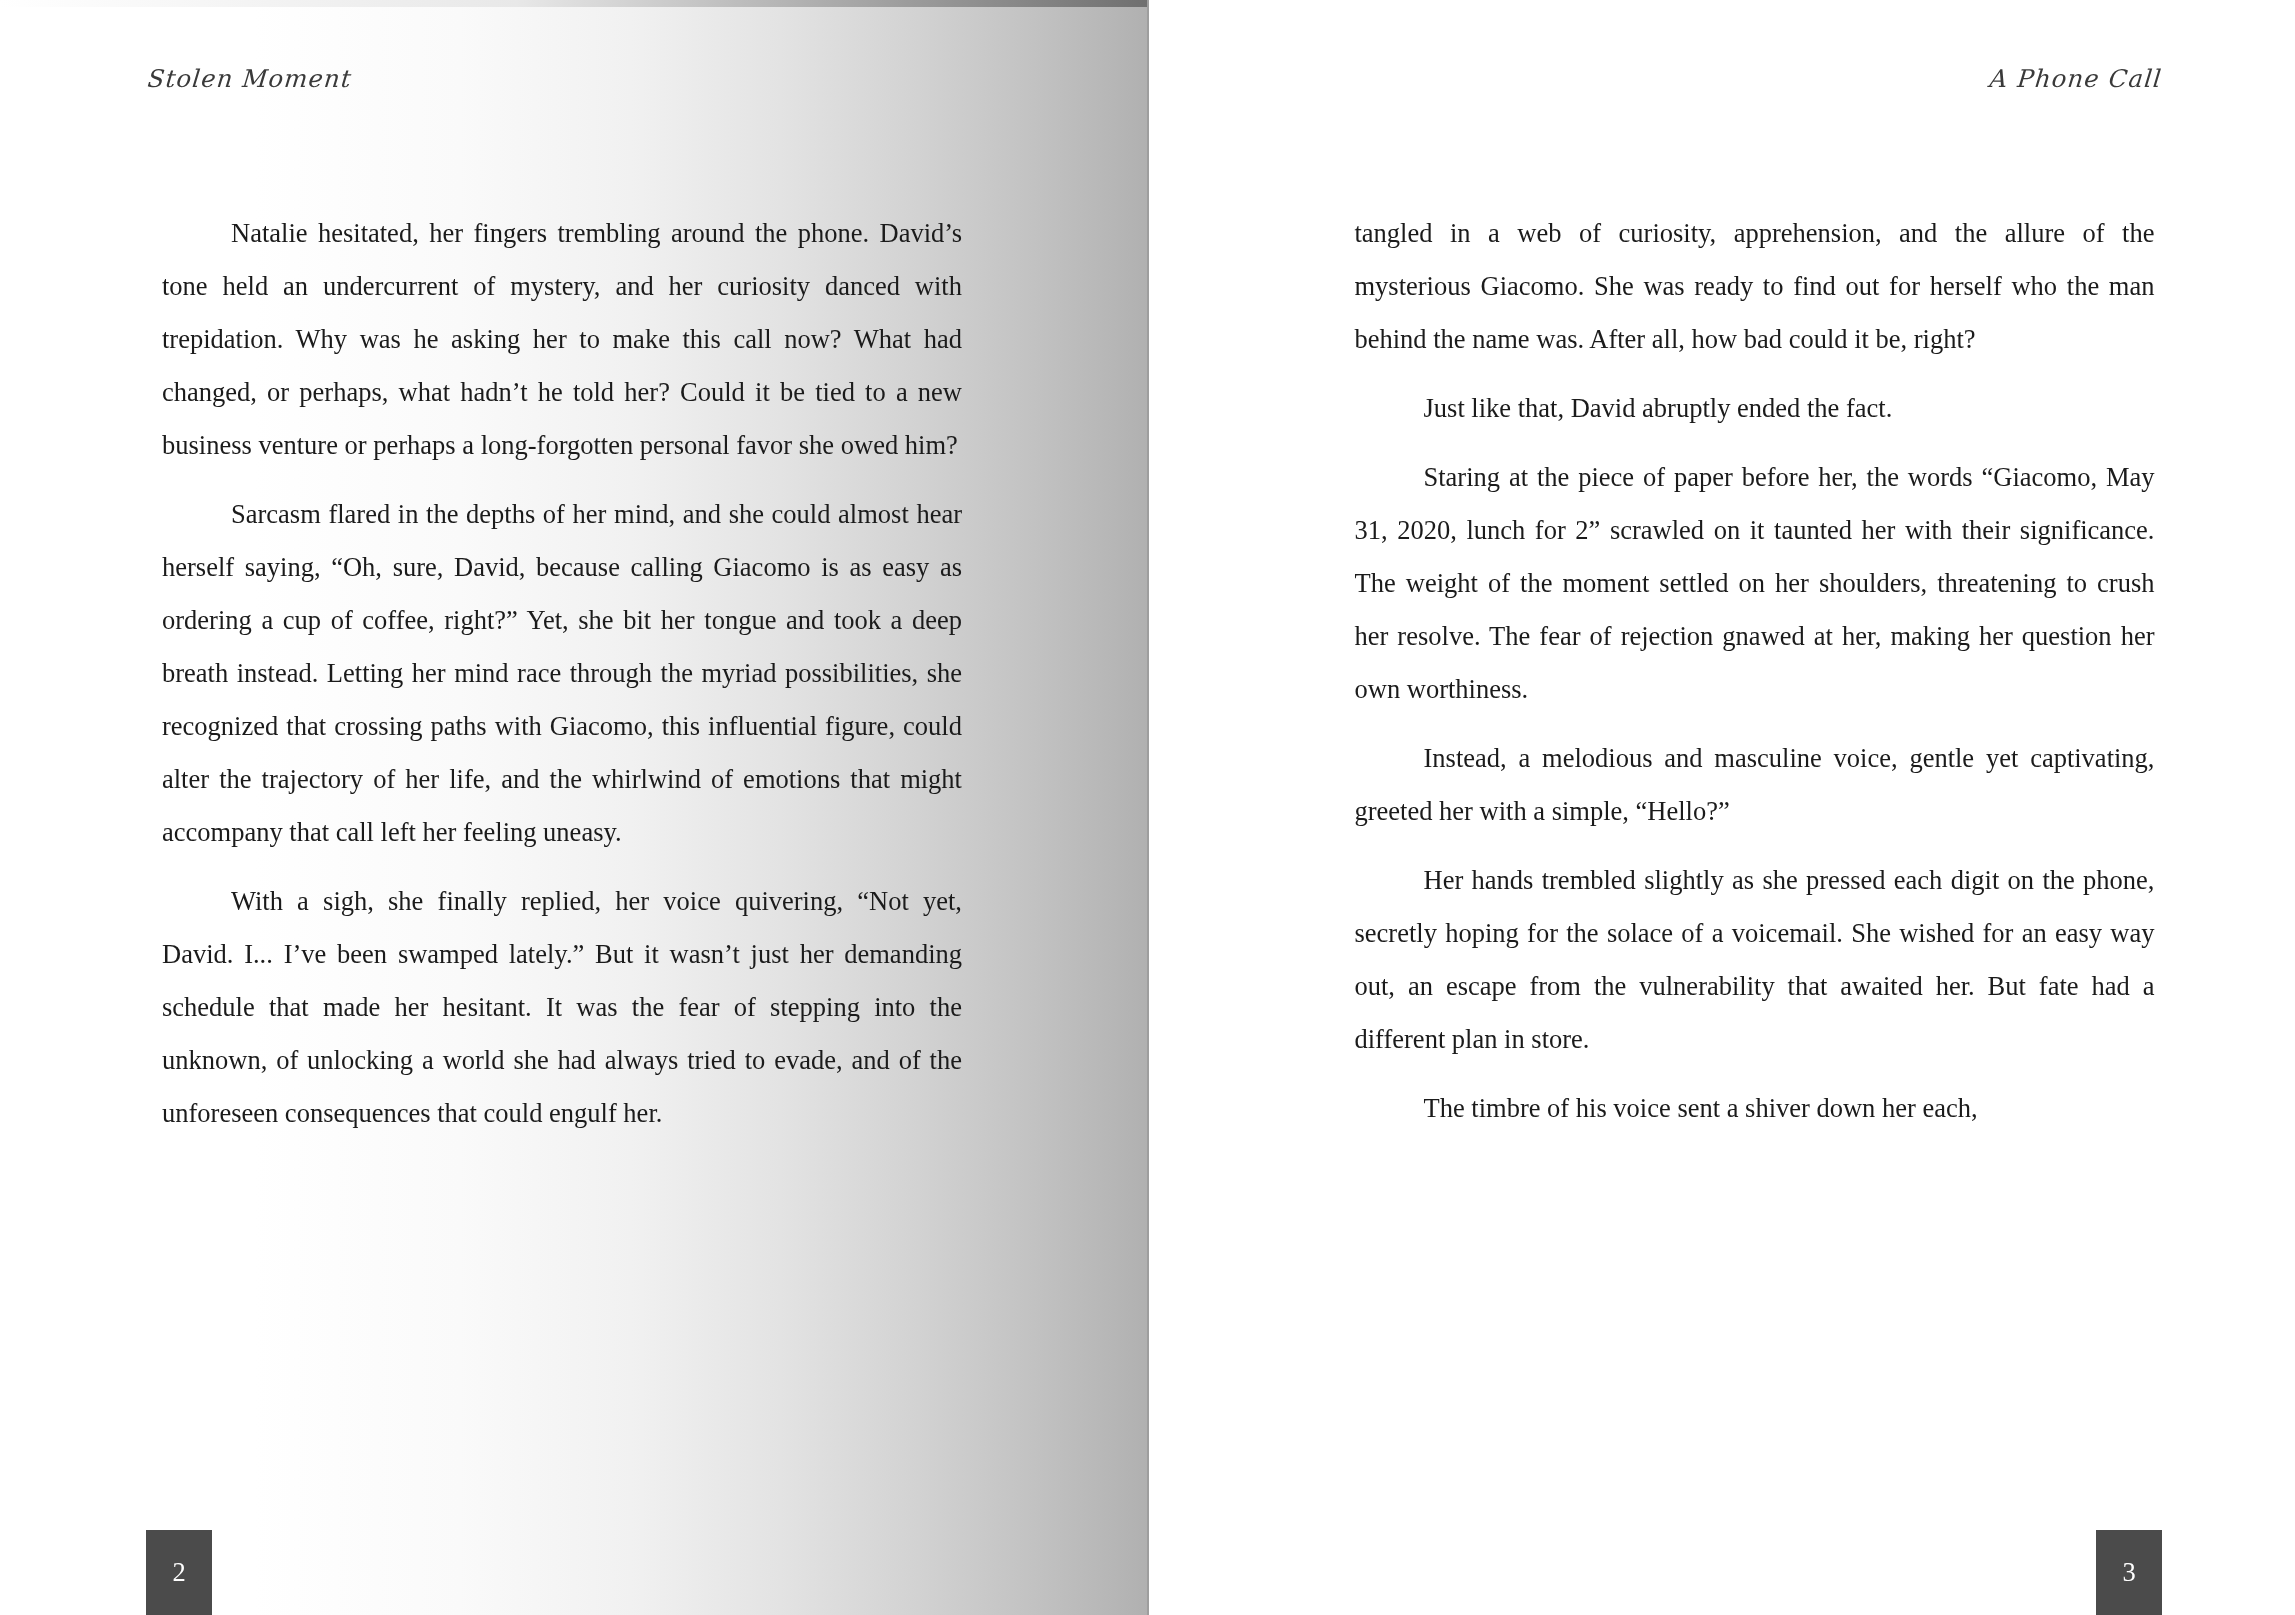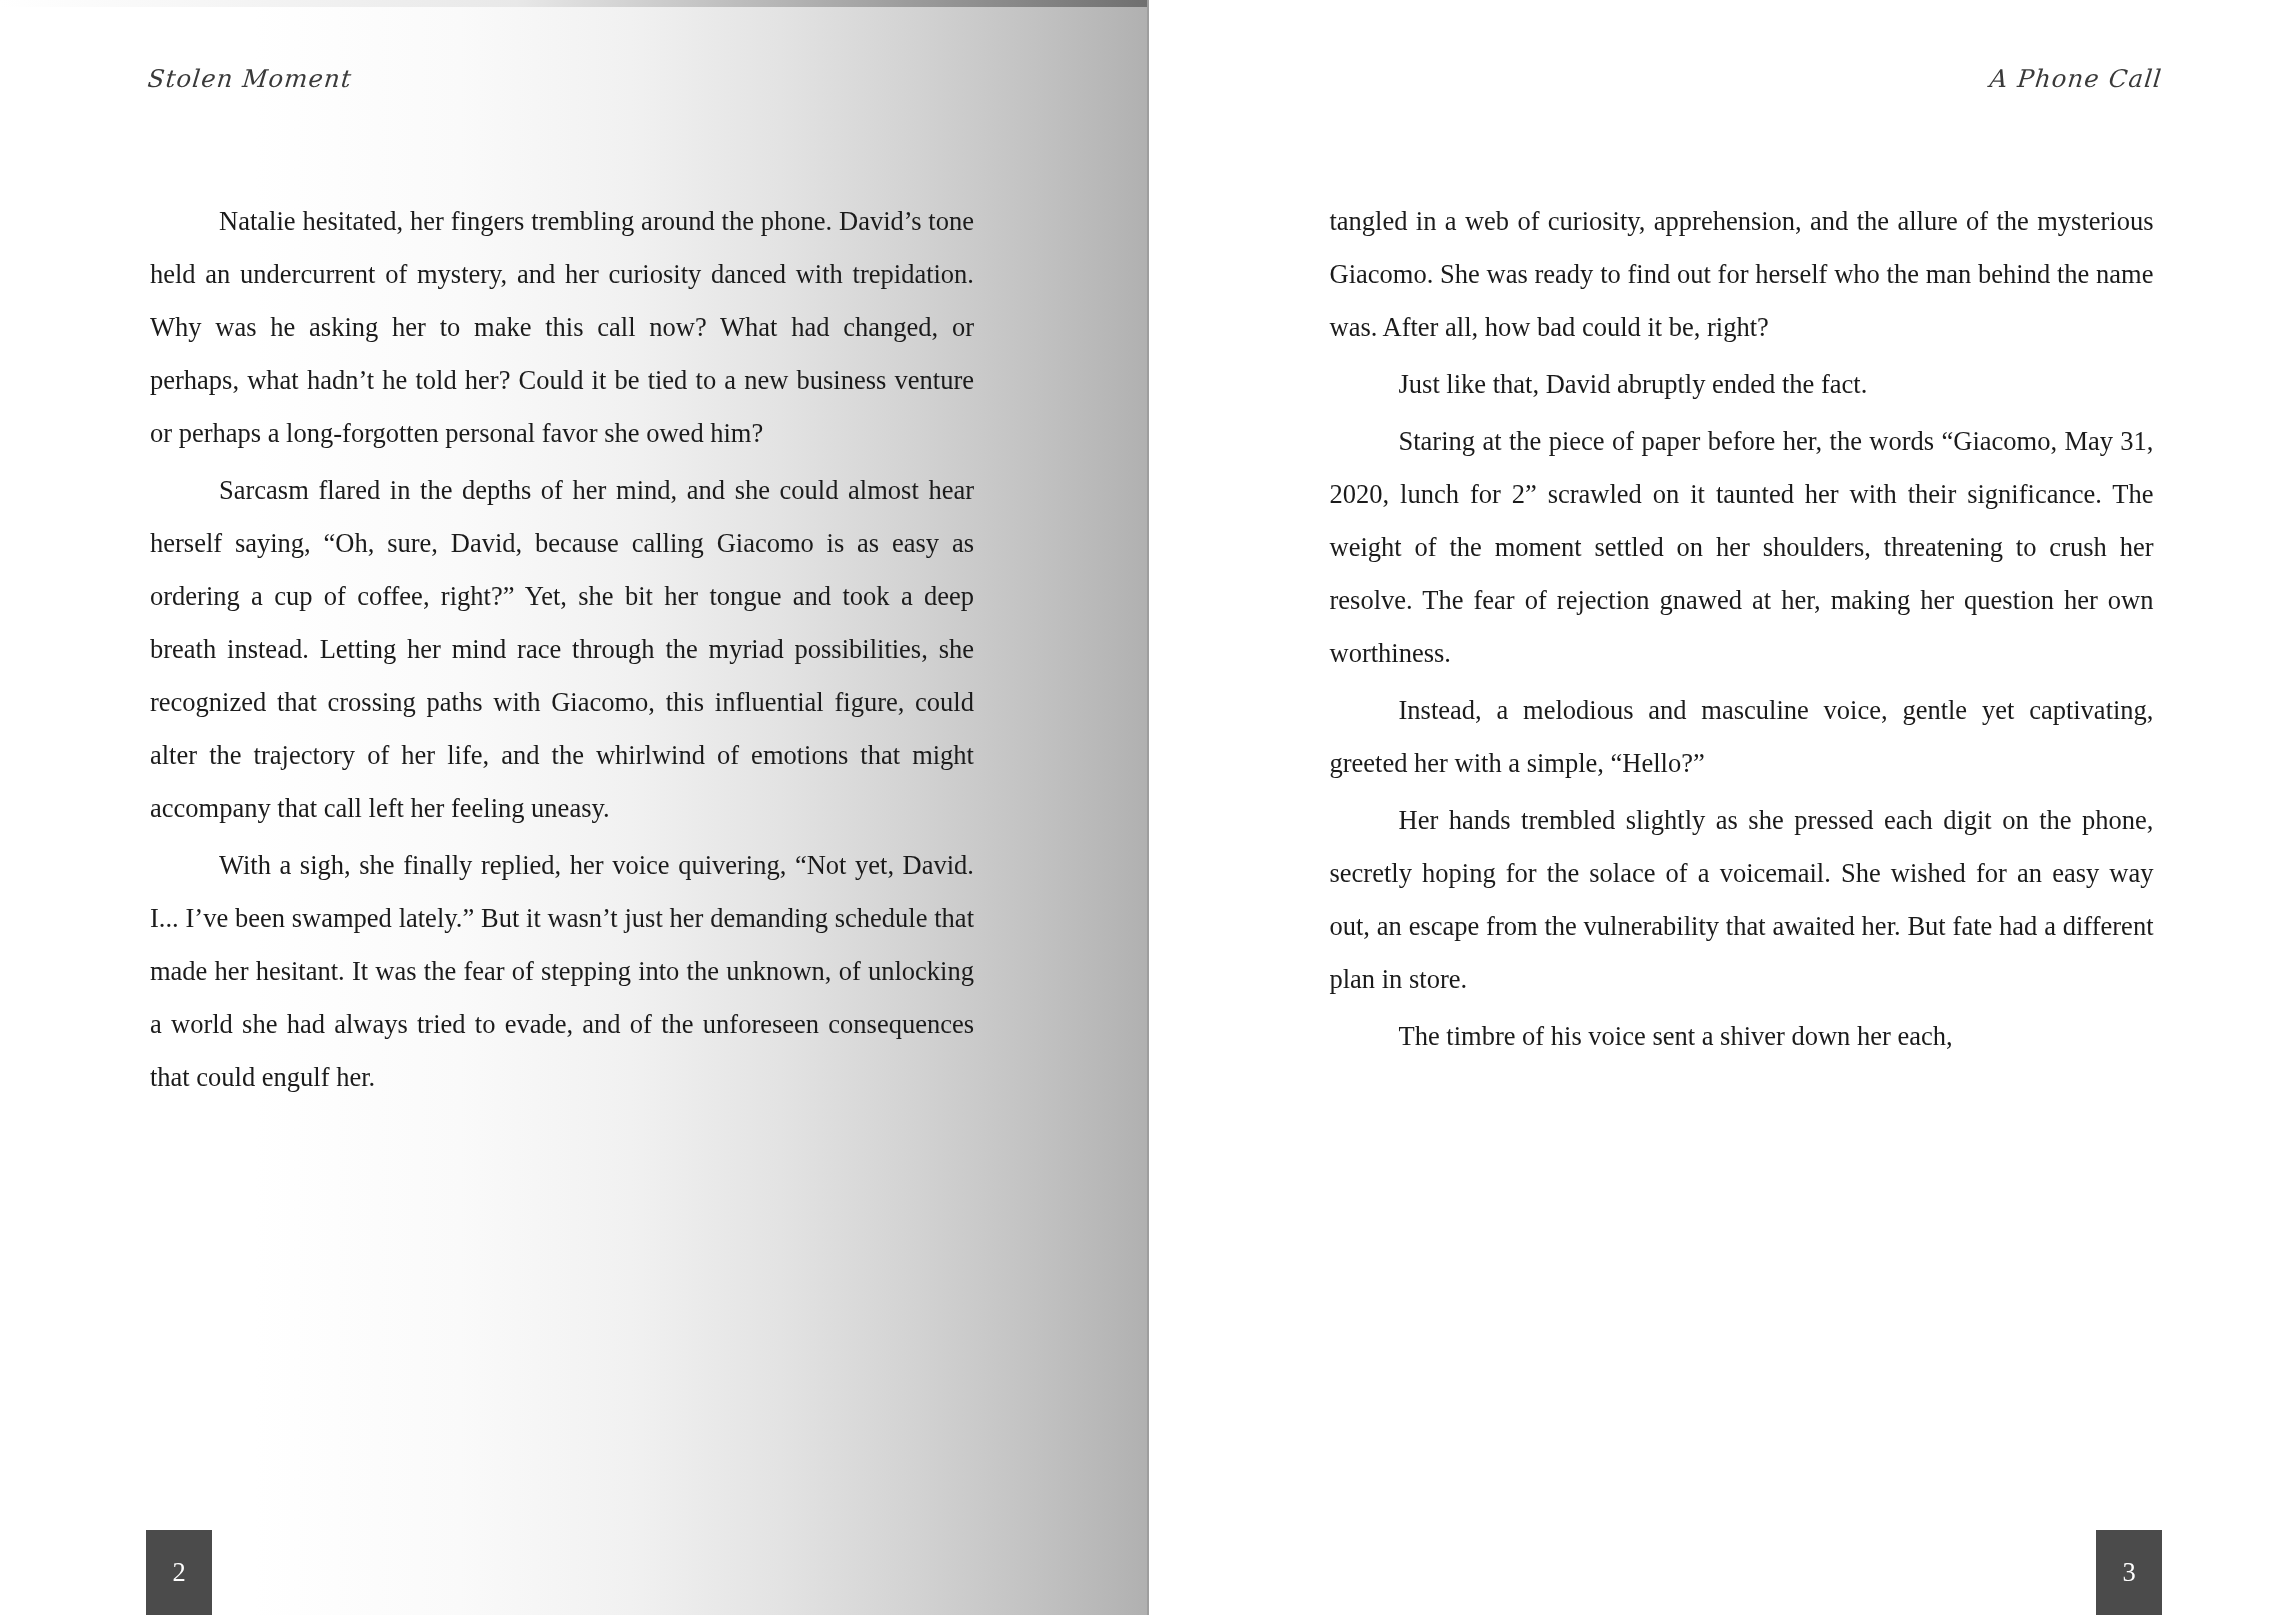--- a/index.html
+++ b/index.html
@@ -77,24 +77,24 @@
     width: 832px;
     font-size: 26.5px;
     line-height: 53px;
     text-align: justify;
     text-justify: inter-word;
     color: #1b1b1b;
     -webkit-hyphens: manual;
     hyphens: manual;
   }
   .col-left  { left: 146px; }
-  .col-right { left: 178px; font-family: Liberation Serif, serif; }
+  .col-right { left: 191px; font-family: Liberation Serif, serif; }
 
   .textcol p {
-    margin: 4px;
+    margin: 16px;
     text-indent: 0;
   }
   .textcol p.indent {
     text-indent: 69px;
   }
 
   
   .folio {
     position: absolute;
     bottom: 0;

